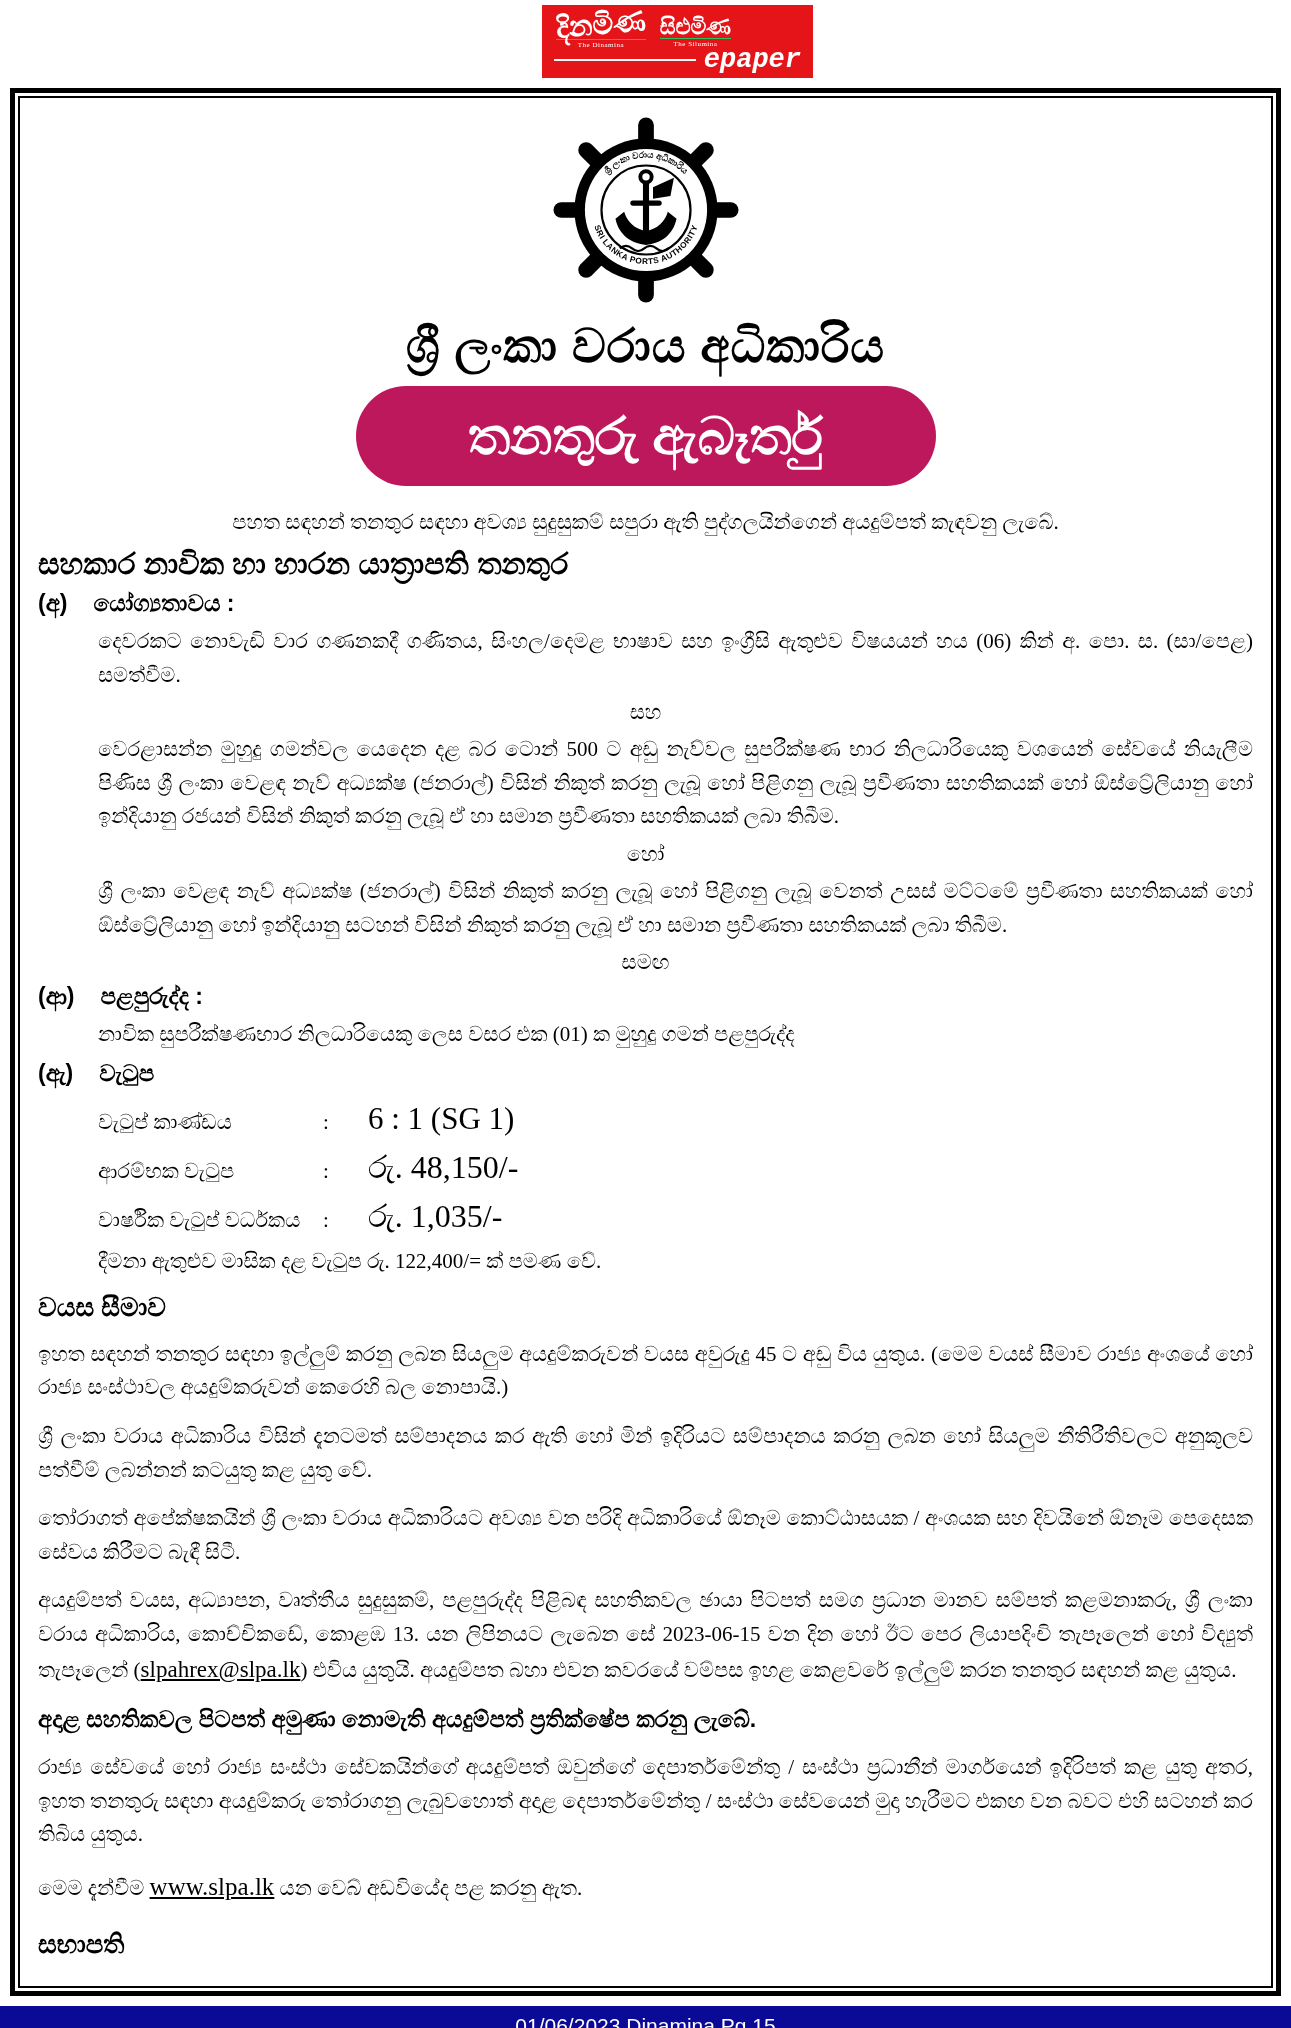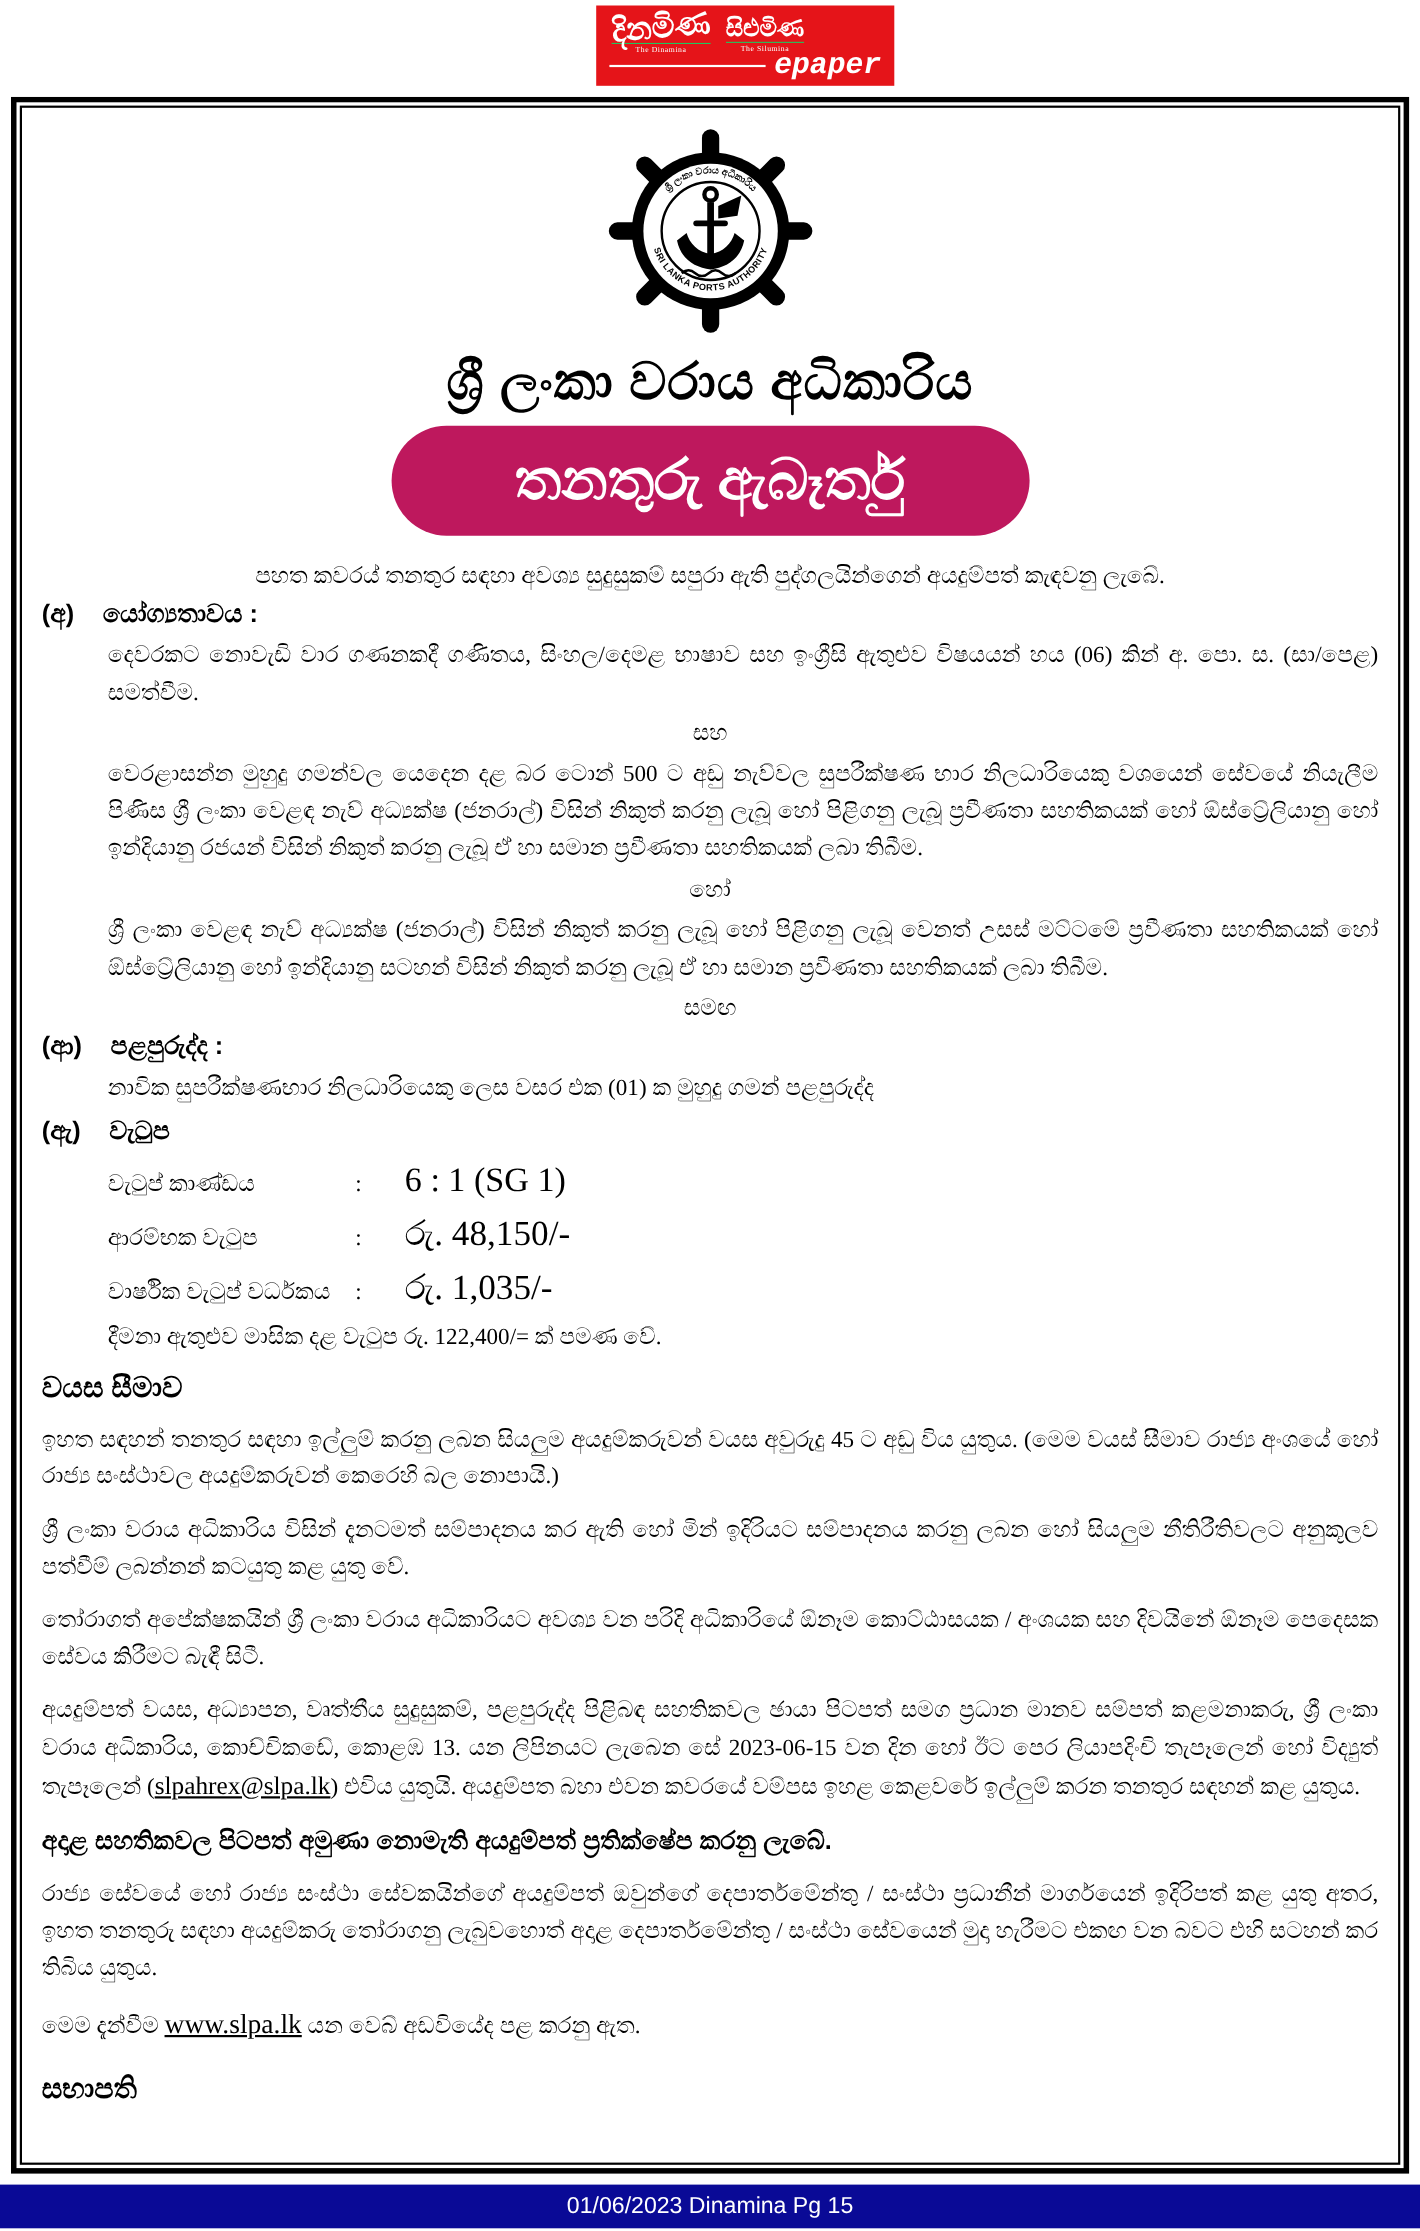--- a/index.html
+++ b/index.html
@@ -155,22 +155,23 @@
           <path d="M110,134 C97,132 88,123 85,112 L75,120 C79,139 93,148 110,150 C127,148 141,139 145,120 L135,112 C132,123 123,132 110,134 Z"></path>
           <path d="M80,154 q7,-6 14,0 q7,6 14,0 q7,-6 14,0 q7,6 14,0" fill="none" stroke="#000" stroke-width="2.5"></path>
         </g>
       </svg>
     </div>
 
     <div class="org-title">ශ්‍රී ලංකා වරාය අධිකාරිය</div>
 
     <div class="vacancy-pill">තනතුරු ඇබෑර්තු</div>
 
-    <div class="intro">පහත කවරය් තනතුර සඳහා අවශ්‍ය සුදුසුකම් සපුරා ඇති පුද්ගලයින්ගෙන් අයදුම්පත් කැඳවනු ලැබේ.</div>
-
+    <div class="intro">පහත සඳහන් තනතුර සඳහා අවශ්‍ය සුදුසුකම් සපුරා ඇති පුද්ගලයින්ගෙන් අයදුම්පත් කැඳවනු ලැබේ.</div>
+
+    <div class="post-title">සහකාර නාවික හා හාරන යාත්‍රාපති තනතුර</div>
 
     <div class="sec-head">
       <span>(අ)</span>
       <span>යෝග්‍යතාවය :</span>
     </div>
     <p class="qual">දෙවරකට නොවැඩි වාර ගණනකදී ගණිතය, සිංහල/දෙමළ භාෂාව සහ ඉංග්‍රීසි ඇතුළුව විෂයයන් හය (06) කින් අ. පො. ස. (සා/පෙළ) සමත්වීම.</p>
     <div class="conj">සහ</div>
     <p class="qual">වෙරළාසන්න මුහුදු ගමන්වල යෙදෙන දළ බර ටොන් 500 ට අඩු නැව්වල සුපරීක්ෂණ භාර නිලධාරියෙකු වශයෙන් සේවයේ නියැලීම පිණිස ශ්‍රී ලංකා වෙළඳ නැව් අධ්‍යක්ෂ (ජනරාල්) විසින් නිකුත් කරනු ලැබූ හෝ පිළිගනු ලැබූ ප්‍රවීණතා සහතිකයක් හෝ ඕස්ට්‍රේලියානු හෝ ඉන්දියානු රජයන් විසින් නිකුත් කරනු ලැබූ ඒ හා සමාන ප්‍රවීණතා සහතිකයක් ලබා තිබීම.</p>
     <div class="conj">හෝ</div>
     <p class="qual">ශ්‍රී ලංකා වෙළඳ නැව් අධ්‍යක්ෂ (ජනරාල්) විසින් නිකුත් කරනු ලැබූ හෝ පිළිගනු ලැබූ වෙනත් උසස් මට්ටමේ ප්‍රවීණතා සහතිකයක් හෝ ඕස්ට්‍රේලියානු හෝ ඉන්දියානු සටහන් විසින් නිකුත් කරනු ලැබූ ඒ හා සමාන ප්‍රවීණතා සහතිකයක් ලබා තිබීම.</p>

